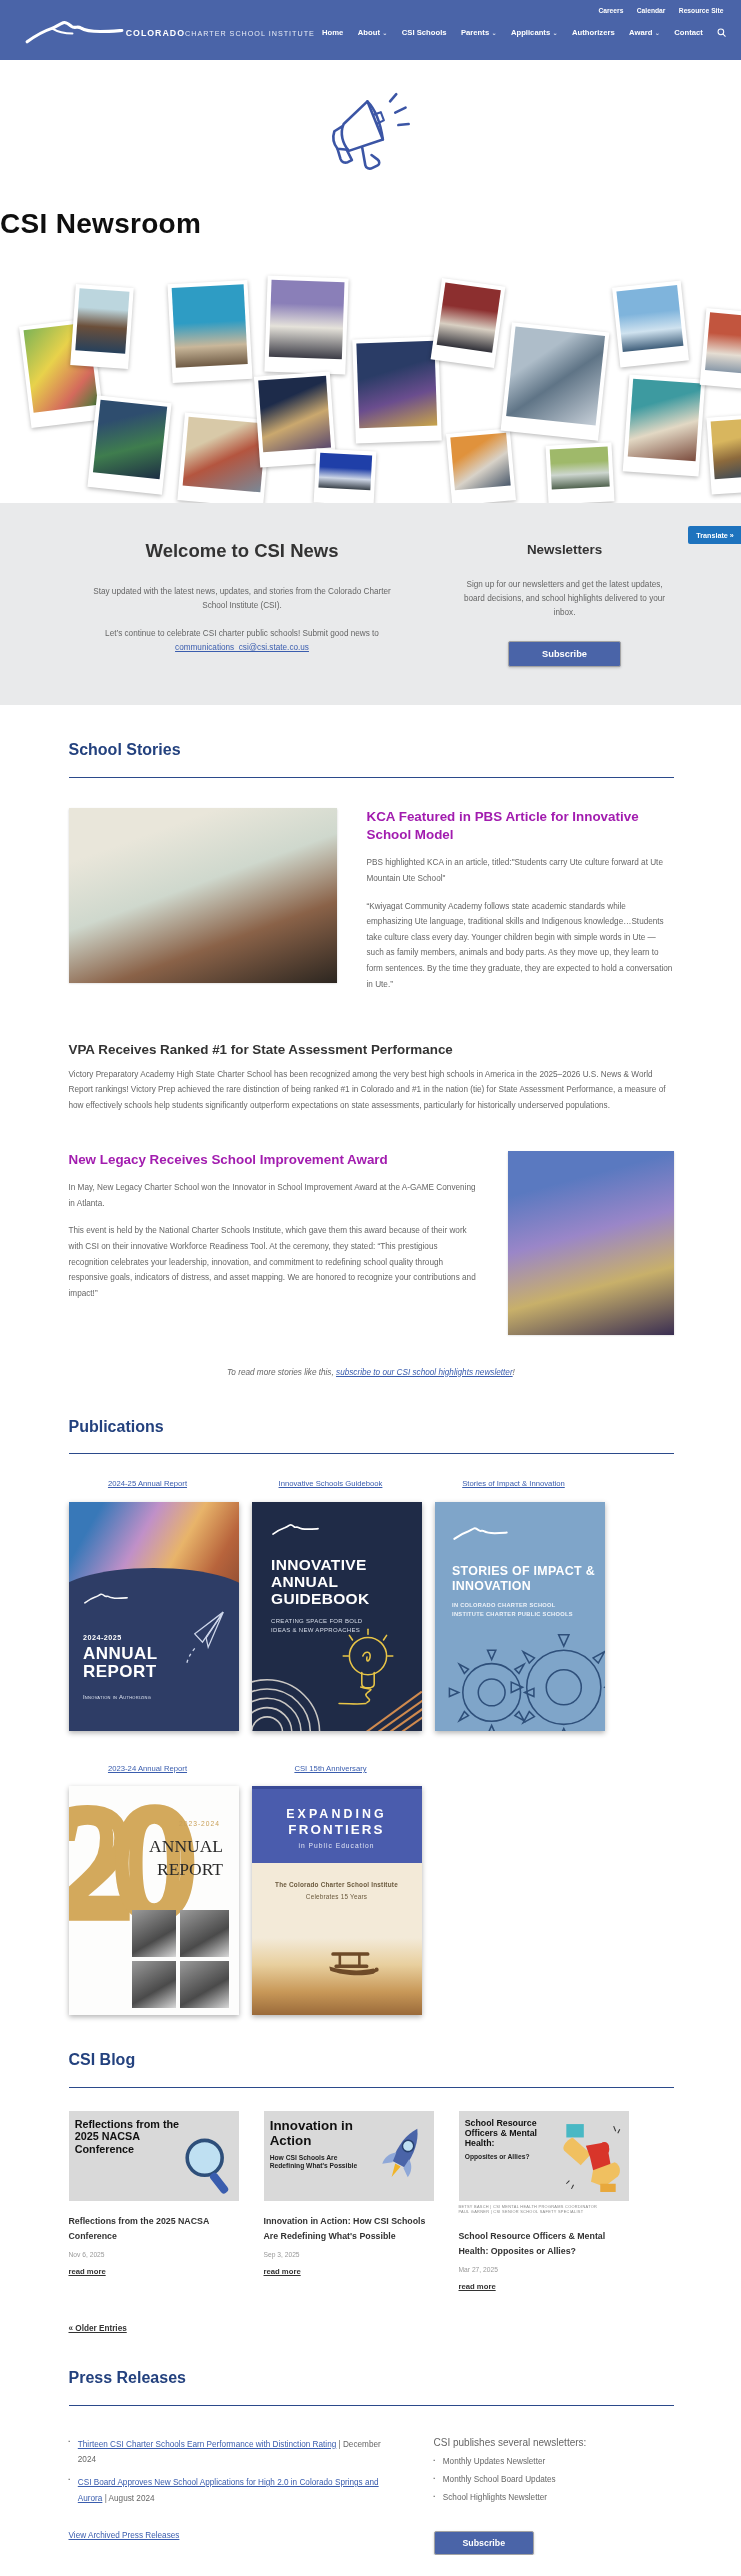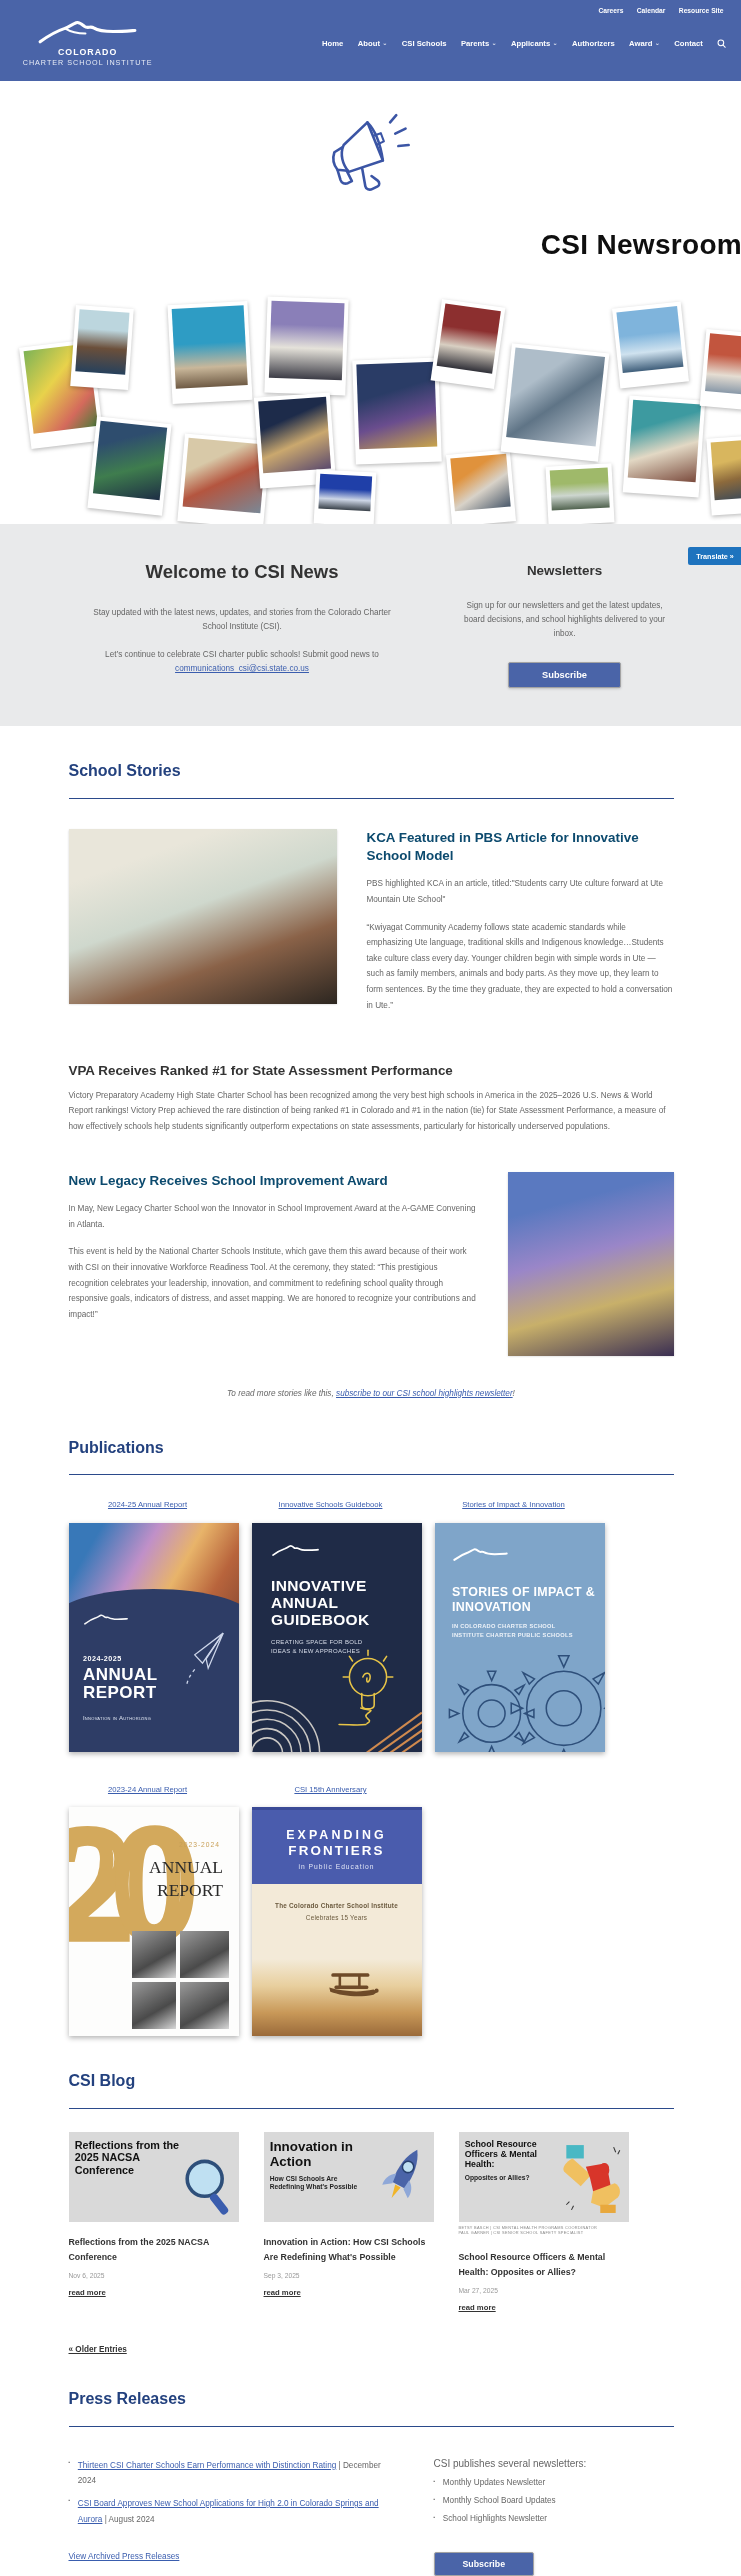--- a/index.html
+++ b/index.html
@@ -11,31 +11,31 @@
     margin: 0 auto;
   }
   a { text-decoration: underline; cursor: pointer; }
   .wrap { max-width: 605px; margin: 0 auto; position: relative; }
 
   
   .site-header { background: #4a64a8; padding: 5.2px 15.5px 13.4px 15.5px; }
   .utility-row { display: flex; justify-content: flex-end; gap: 13.4px; padding: 2.1px 3.1px 5.2px 0; }
   .utility-row a { color: #fff; font-size: 6.7px; font-weight: 600; text-decoration: none; }
   .header-main { display: flex; align-items: center; justify-content: space-between; }
-  .logo { display: flex; flex-direction: column; align-items: center; padding-left: 7.2px; }
+  .logo { display: flex; flex-direction: row; align-items: center; padding-left: 7.2px; }
   .logo svg { display: block; }
   .logo-line1 { color: #fff; font-weight: 800; font-size: 8.8px; letter-spacing: 1px; margin-top: 1px; }
   .logo-line2 { color: #e8ecf6; font-weight: 400; font-size: 7.2px; letter-spacing: 1px; margin-top: 1px; }
   .main-nav { display: flex; align-items: center; gap: 14.4px; }
   .main-nav a { color: #fff; font-size: 7.7px; font-weight: 600; text-decoration: none; display: flex; align-items: center; gap: 2.6px; }
   .chev { font-size: 5.7px; opacity: .85; transform: translateY(-0.5px); }
   .search-btn svg { display: block; }
 
   
-  .hero { text-align: right; padding: 30px 0 20.6px 0; }
+  .hero { text-align: left; padding: 30px 0 20.6px 0; }
   .hero .megaphone { margin: 0 auto 18.5px auto; width: 98px; }
   .hero h1 { font-size: 28px; font-weight: 800; color: #0f0f0f; letter-spacing: 0.3px; font-family: "Liberation Sans", sans-serif; }
 
   
   .collage { position: relative; height: 242px; overflow: hidden; }
   .polaroid { position: absolute; background: #fff; padding: 3.6px 3.6px 15.5px 3.6px; box-shadow: 0 1.5px 4.6px rgba(0,0,0,.28); }
   .polaroid .ph { width: 100%; height: 100%; }
   .g1{background:linear-gradient(135deg,#7db356,#e8d24b 40%,#d46a5c 75%,#4a7a3a);}
   .g2{background:linear-gradient(180deg,#bcd6de 30%,#6b4f3a 60%,#27415c);}
   .g3{background:linear-gradient(160deg,#2e4d6e 25%,#3f7d4e 60%,#1d2d44);}
@@ -78,21 +78,21 @@
   
   .section { padding-top: 36px; }
   .section-title { color: #23417e; font-size: 16px; font-weight: 800; margin-bottom: 17.5px; }
   .section-divider { border: none; border-top: 1.5px solid #2b4a8b; margin: 0 0 4.1px 0; }
 
   
   .story-row { display: flex; gap: 30px; margin-top: 30px; }
   .story-img { flex-shrink: 0; box-shadow: 0 0.5px 2.1px rgba(0,0,0,.2); }
   .img-kca { width: 268px; height: 175px; background: linear-gradient(160deg,#e9e6da 20%,#cfd8cd 45%,#8a6248 70%,#2c2620); }
   .img-newlegacy { width: 166px; height: 184px; background: linear-gradient(165deg,#5a79c0 20%,#9a86c8 45%,#c8b06a 70%,#3a2e52); }
-  .story-body h3 { color: #0c4a6e; font-size: 13.4px; font-weight: 700; line-height: 1.35; margin-bottom: 11.3px; }
+  .story-body h3 { color: #a21caf; font-size: 13.4px; font-weight: 700; line-height: 1.35; margin-bottom: 11.3px; }
   .story-body p { font-size: 8.2px; line-height: 1.9; color: #666; margin-bottom: 12.4px; }
   .story-full { margin-top: 37px; }
   .story-full h3 { color: #333; font-size: 13.4px; font-weight: 700; margin-bottom: 10.3px; }
   .story-full p { font-size: 8.2px; line-height: 1.9; color: #666; }
   .stories-note { text-align: center; font-style: italic; font-size: 8.2px; color: #666; margin: 33px 0 5.2px 0; }
   .stories-note a { color: #3a5dae; margin-top: 20px; }
 
   
   .pub-grid { display: flex; gap: 25px; margin-top: 25px; }
   .pub-col { width: 158px; text-align: center; }

